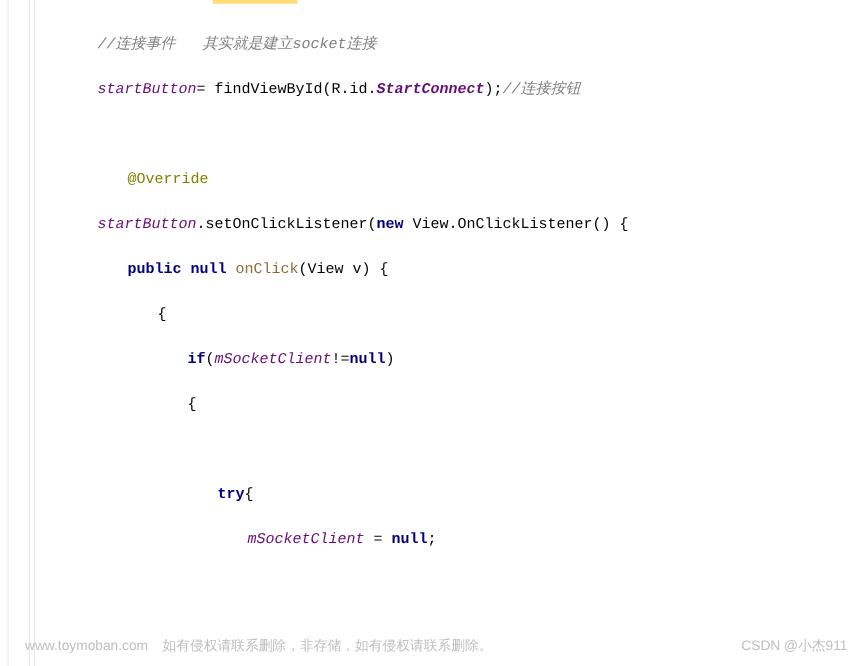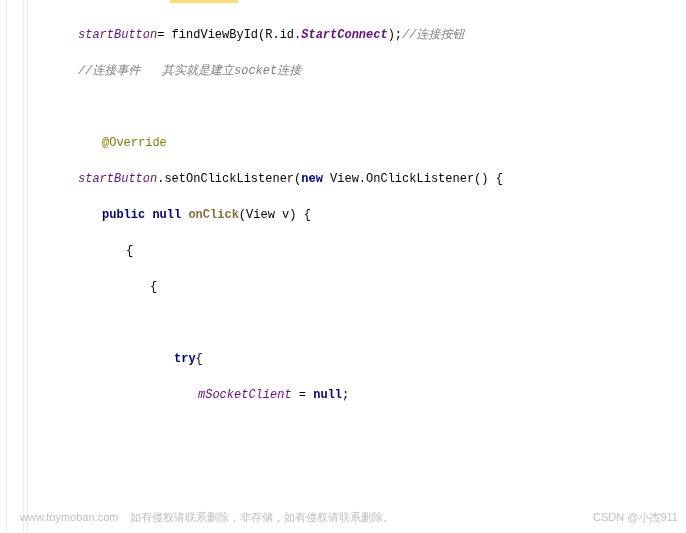--- a/index.html
+++ b/index.html
@@ -49,21 +49,21 @@
     }
     .ln { display: block; height: 18px; }
     .indent { display: inline-block; }
     .i1 { width: 48px; }
     .i2 { width: 72px; }
     .i3 { width: 96px; }
     .i4 { width: 120px; }
     .i5 { width: 144px; }
     .i6 { width: 168px; }
     .field { color: #660e7a; font-style: italic; }
-    .methodDecl { color: #8a6d3b; font-weight: bold; }
+    .methodDecl { color: #8a6d3b; font-weight: normal; }
     .staticField { color: #660e7a; font-weight: bold; font-style: italic; }
     .kw { color: #000080; font-weight: bold; }
     .ann { color: #808000; }
     .comment { color: #808080; font-style: italic; }
     .watermark {
       position: absolute;
       bottom: 8px;
       font-size: 11px;
       color: #bfbfbf;
       font-family: Arial, sans-serif;
@@ -74,27 +74,28 @@
   </style>
 </head>
 <body>
 
 <div class="gutter">
   <div class="gutter-inner"></div>
 </div>
 <div class="tab-indicator"></div>
 
 <div class="code-area">
+<span class="ln"><span class="indent i1"></span><span class="comment">//连接事件   其实就是建立socket连接</span></span>
 <span class="ln"><span class="indent i1"></span><span class="field">startButton</span><span>= findViewById(R.id.</span><span class="staticField">StartConnect</span><span>);</span><span class="comment">//连接按钮</span></span>
-<span class="ln"><span class="indent i1"></span><span class="comment">//连接事件   其实就是建立socket连接</span></span>
 <span class="ln"></span>
 <span class="ln"><span class="indent i2"></span><span class="ann">@Override</span></span>
 <span class="ln"><span class="indent i1"></span><span class="field">startButton</span><span>.setOnClickListener(</span><span class="kw">new</span><span> View.OnClickListener() {</span></span>
 <span class="ln"><span class="indent i2"></span><span class="kw">public null</span><span class="methodDecl"> onClick</span><span>(View v) {</span></span>
 <span class="ln"><span class="indent i3"></span><span>{</span></span>
+<span class="ln"><span class="indent i4"></span><span class="kw">if</span><span>(</span><span class="field">mSocketClient</span><span>!=</span><span class="kw">null</span><span>)</span></span>
 <span class="ln"><span class="indent i4"></span><span>{</span></span>
 <span class="ln"></span>
 <span class="ln"><span class="indent i5"></span><span class="kw">try</span><span>{</span></span>
 <span class="ln"><span class="indent i6"></span><span class="field">mSocketClient</span><span> = </span><span class="kw">null</span><span>;</span></span>
 
 
 
 
 
 

